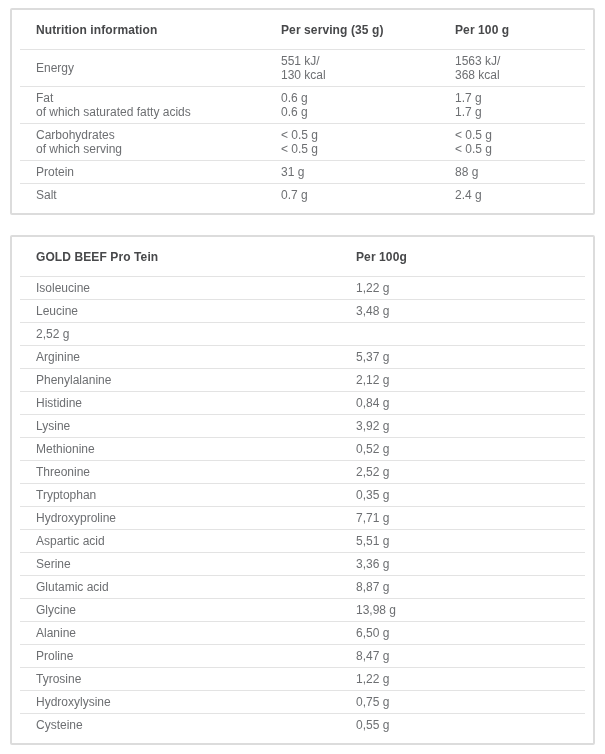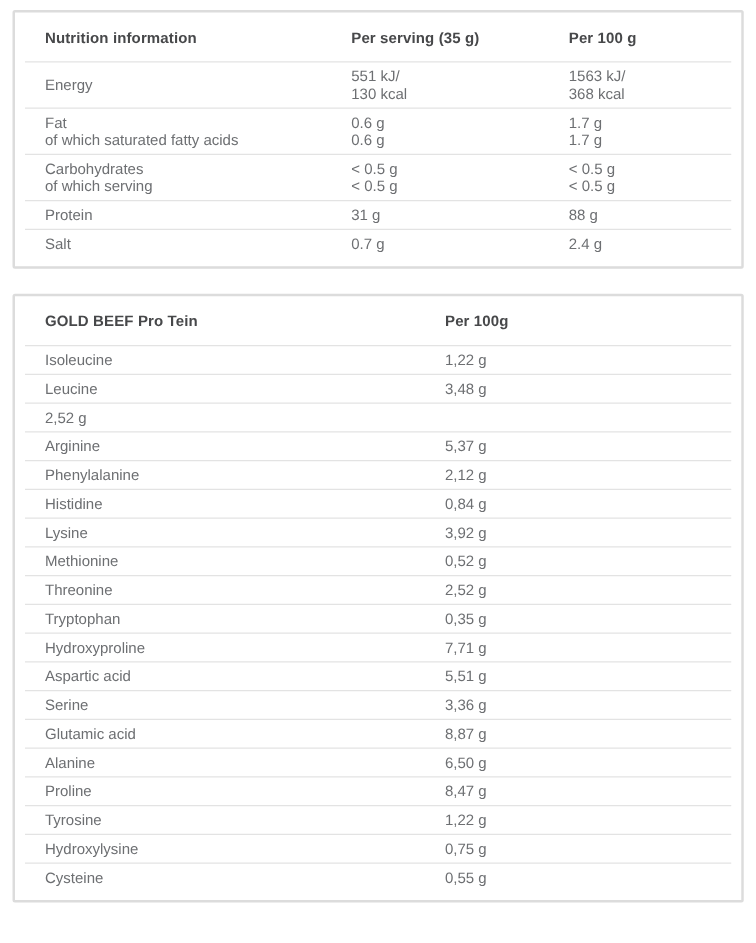--- a/index.html
+++ b/index.html
@@ -188,20 +188,24 @@
         </div>
         <div class="t2-grid row">
           <div class="cell line">Serine</div>
           <div class="cell line">3,36 g</div>
         </div>
         <div class="t2-grid row">
           <div class="cell line">Glutamic acid</div>
           <div class="cell line">8,87 g</div>
         </div>
         <div class="t2-grid row">
+          <div class="cell line">Glycine</div>
+          <div class="cell line">13,98 g</div>
+        </div>
+        <div class="t2-grid row">
           <div class="cell line">Alanine</div>
           <div class="cell line">6,50 g</div>
         </div>
         <div class="t2-grid row">
           <div class="cell line">Proline</div>
           <div class="cell line">8,47 g</div>
         </div>
         <div class="t2-grid row">
           <div class="cell line">Tyrosine</div>
           <div class="cell line">1,22 g</div>

